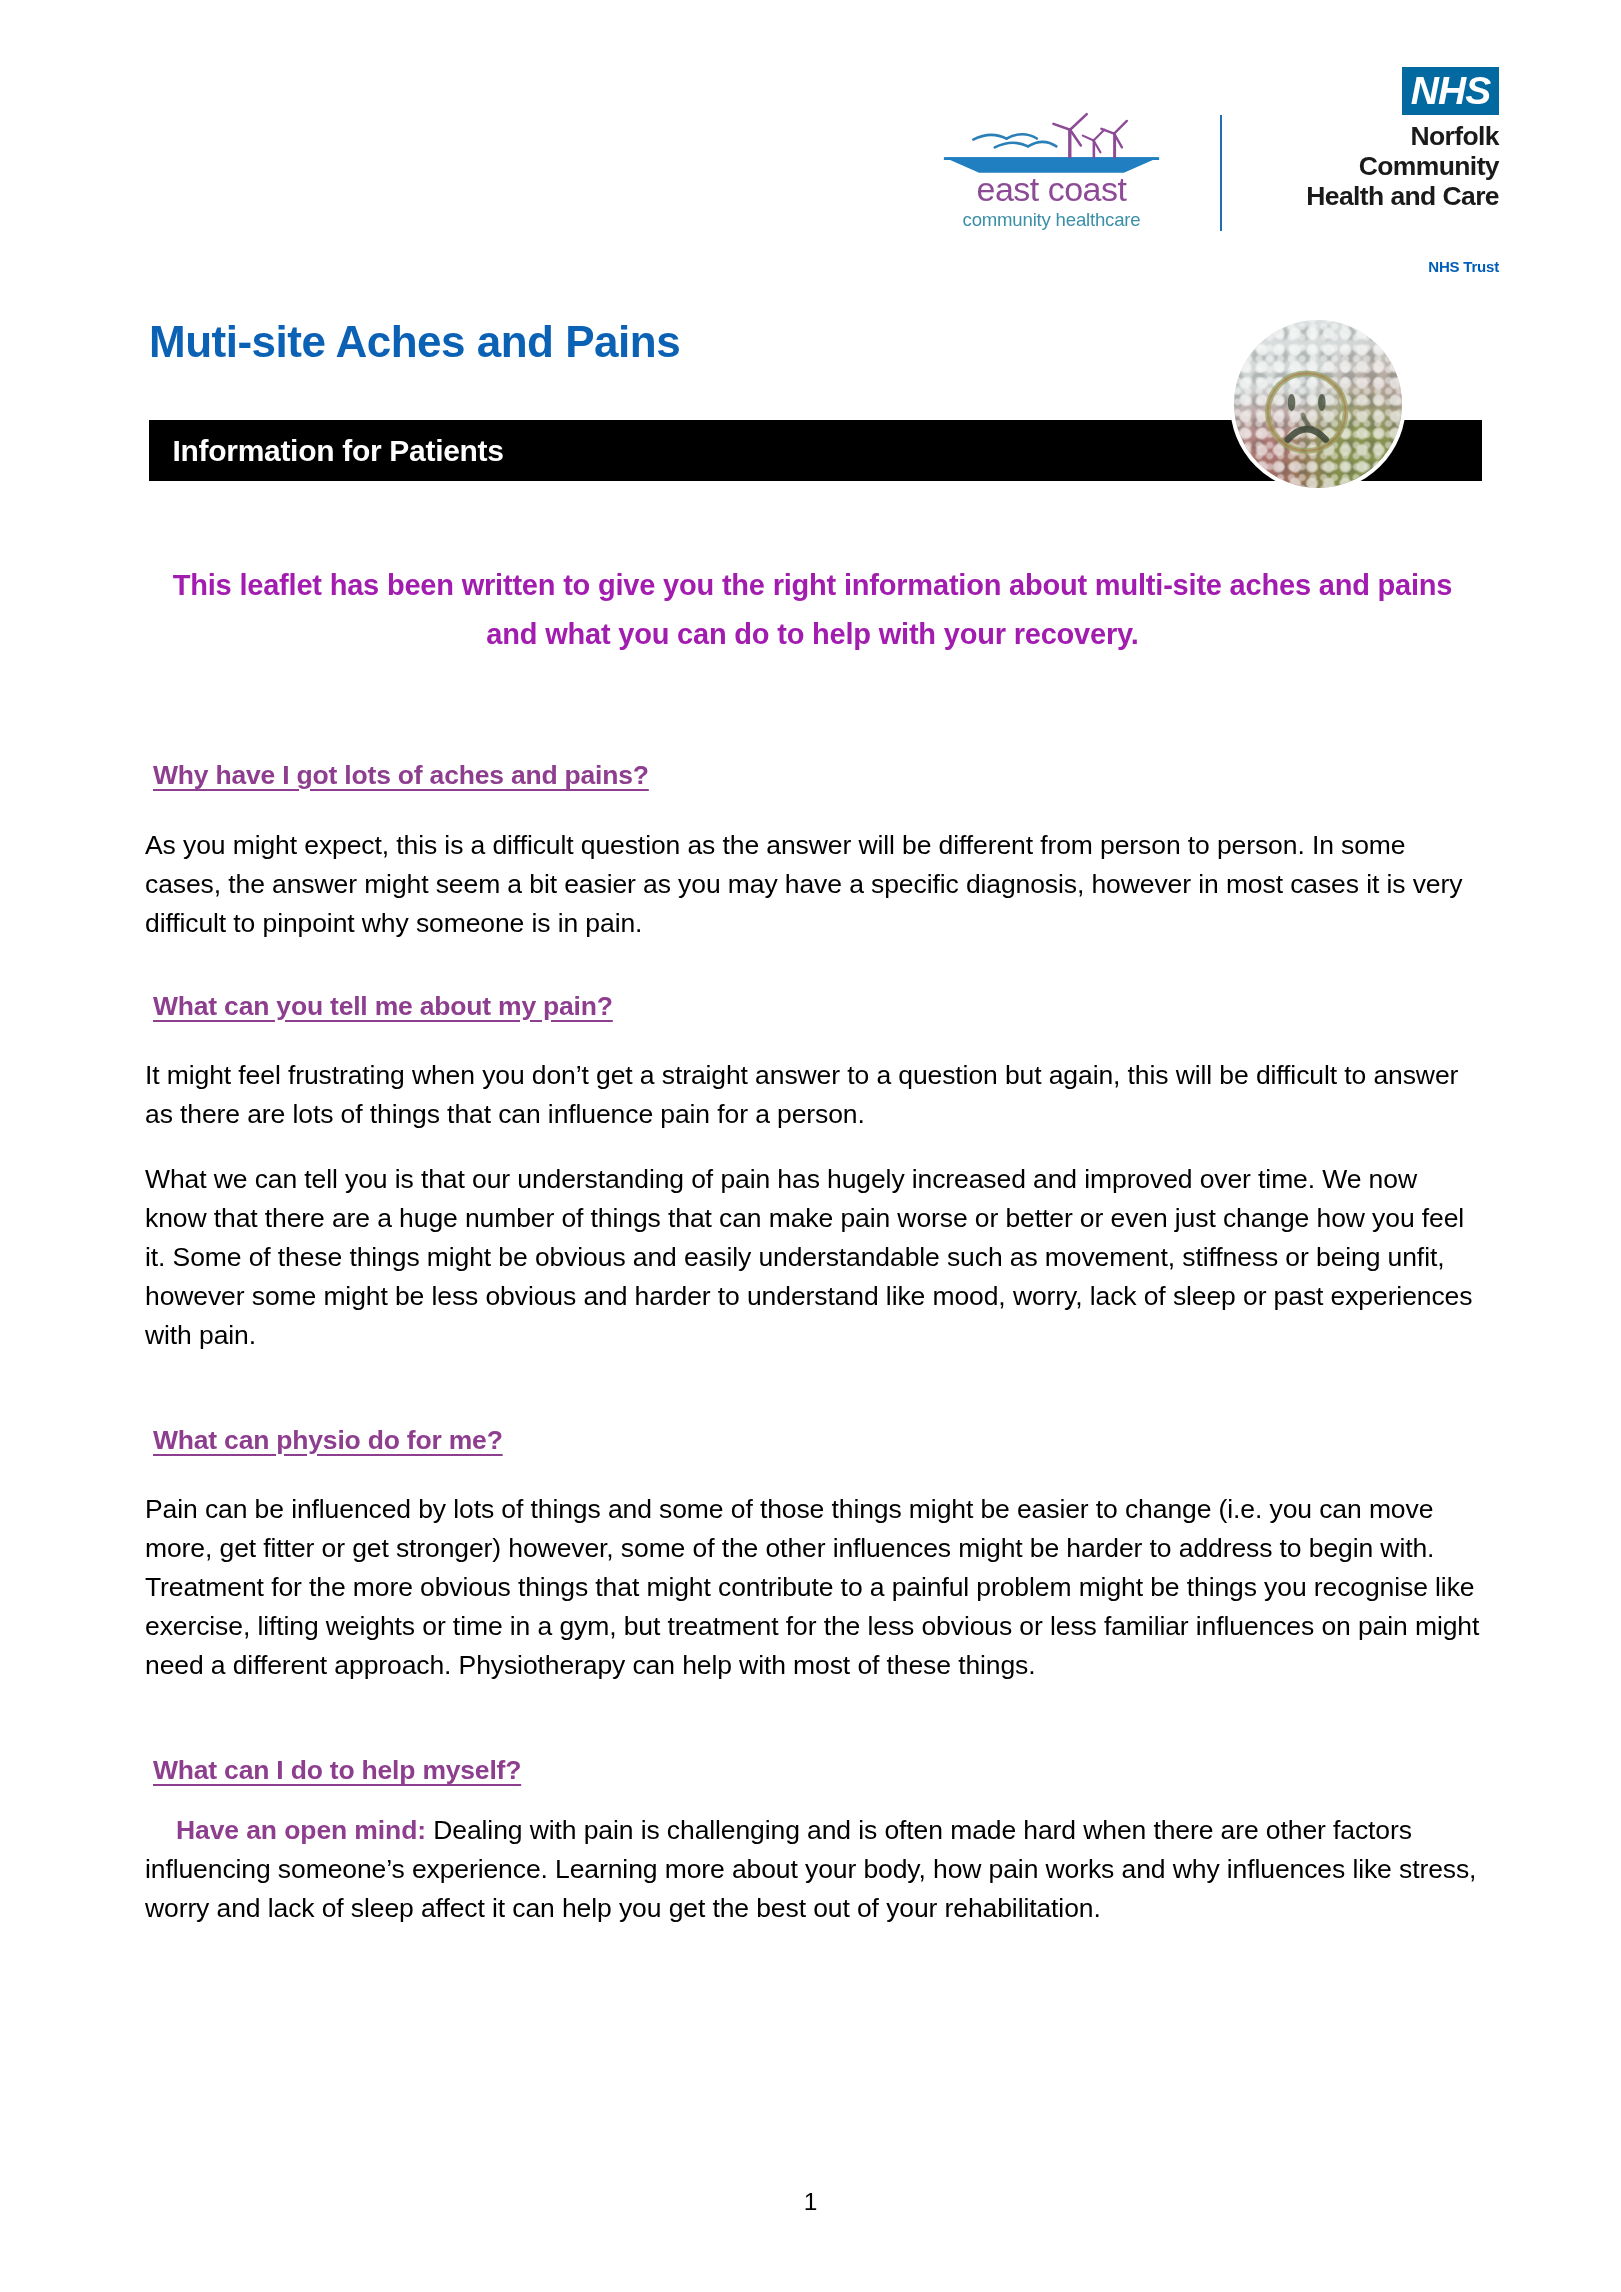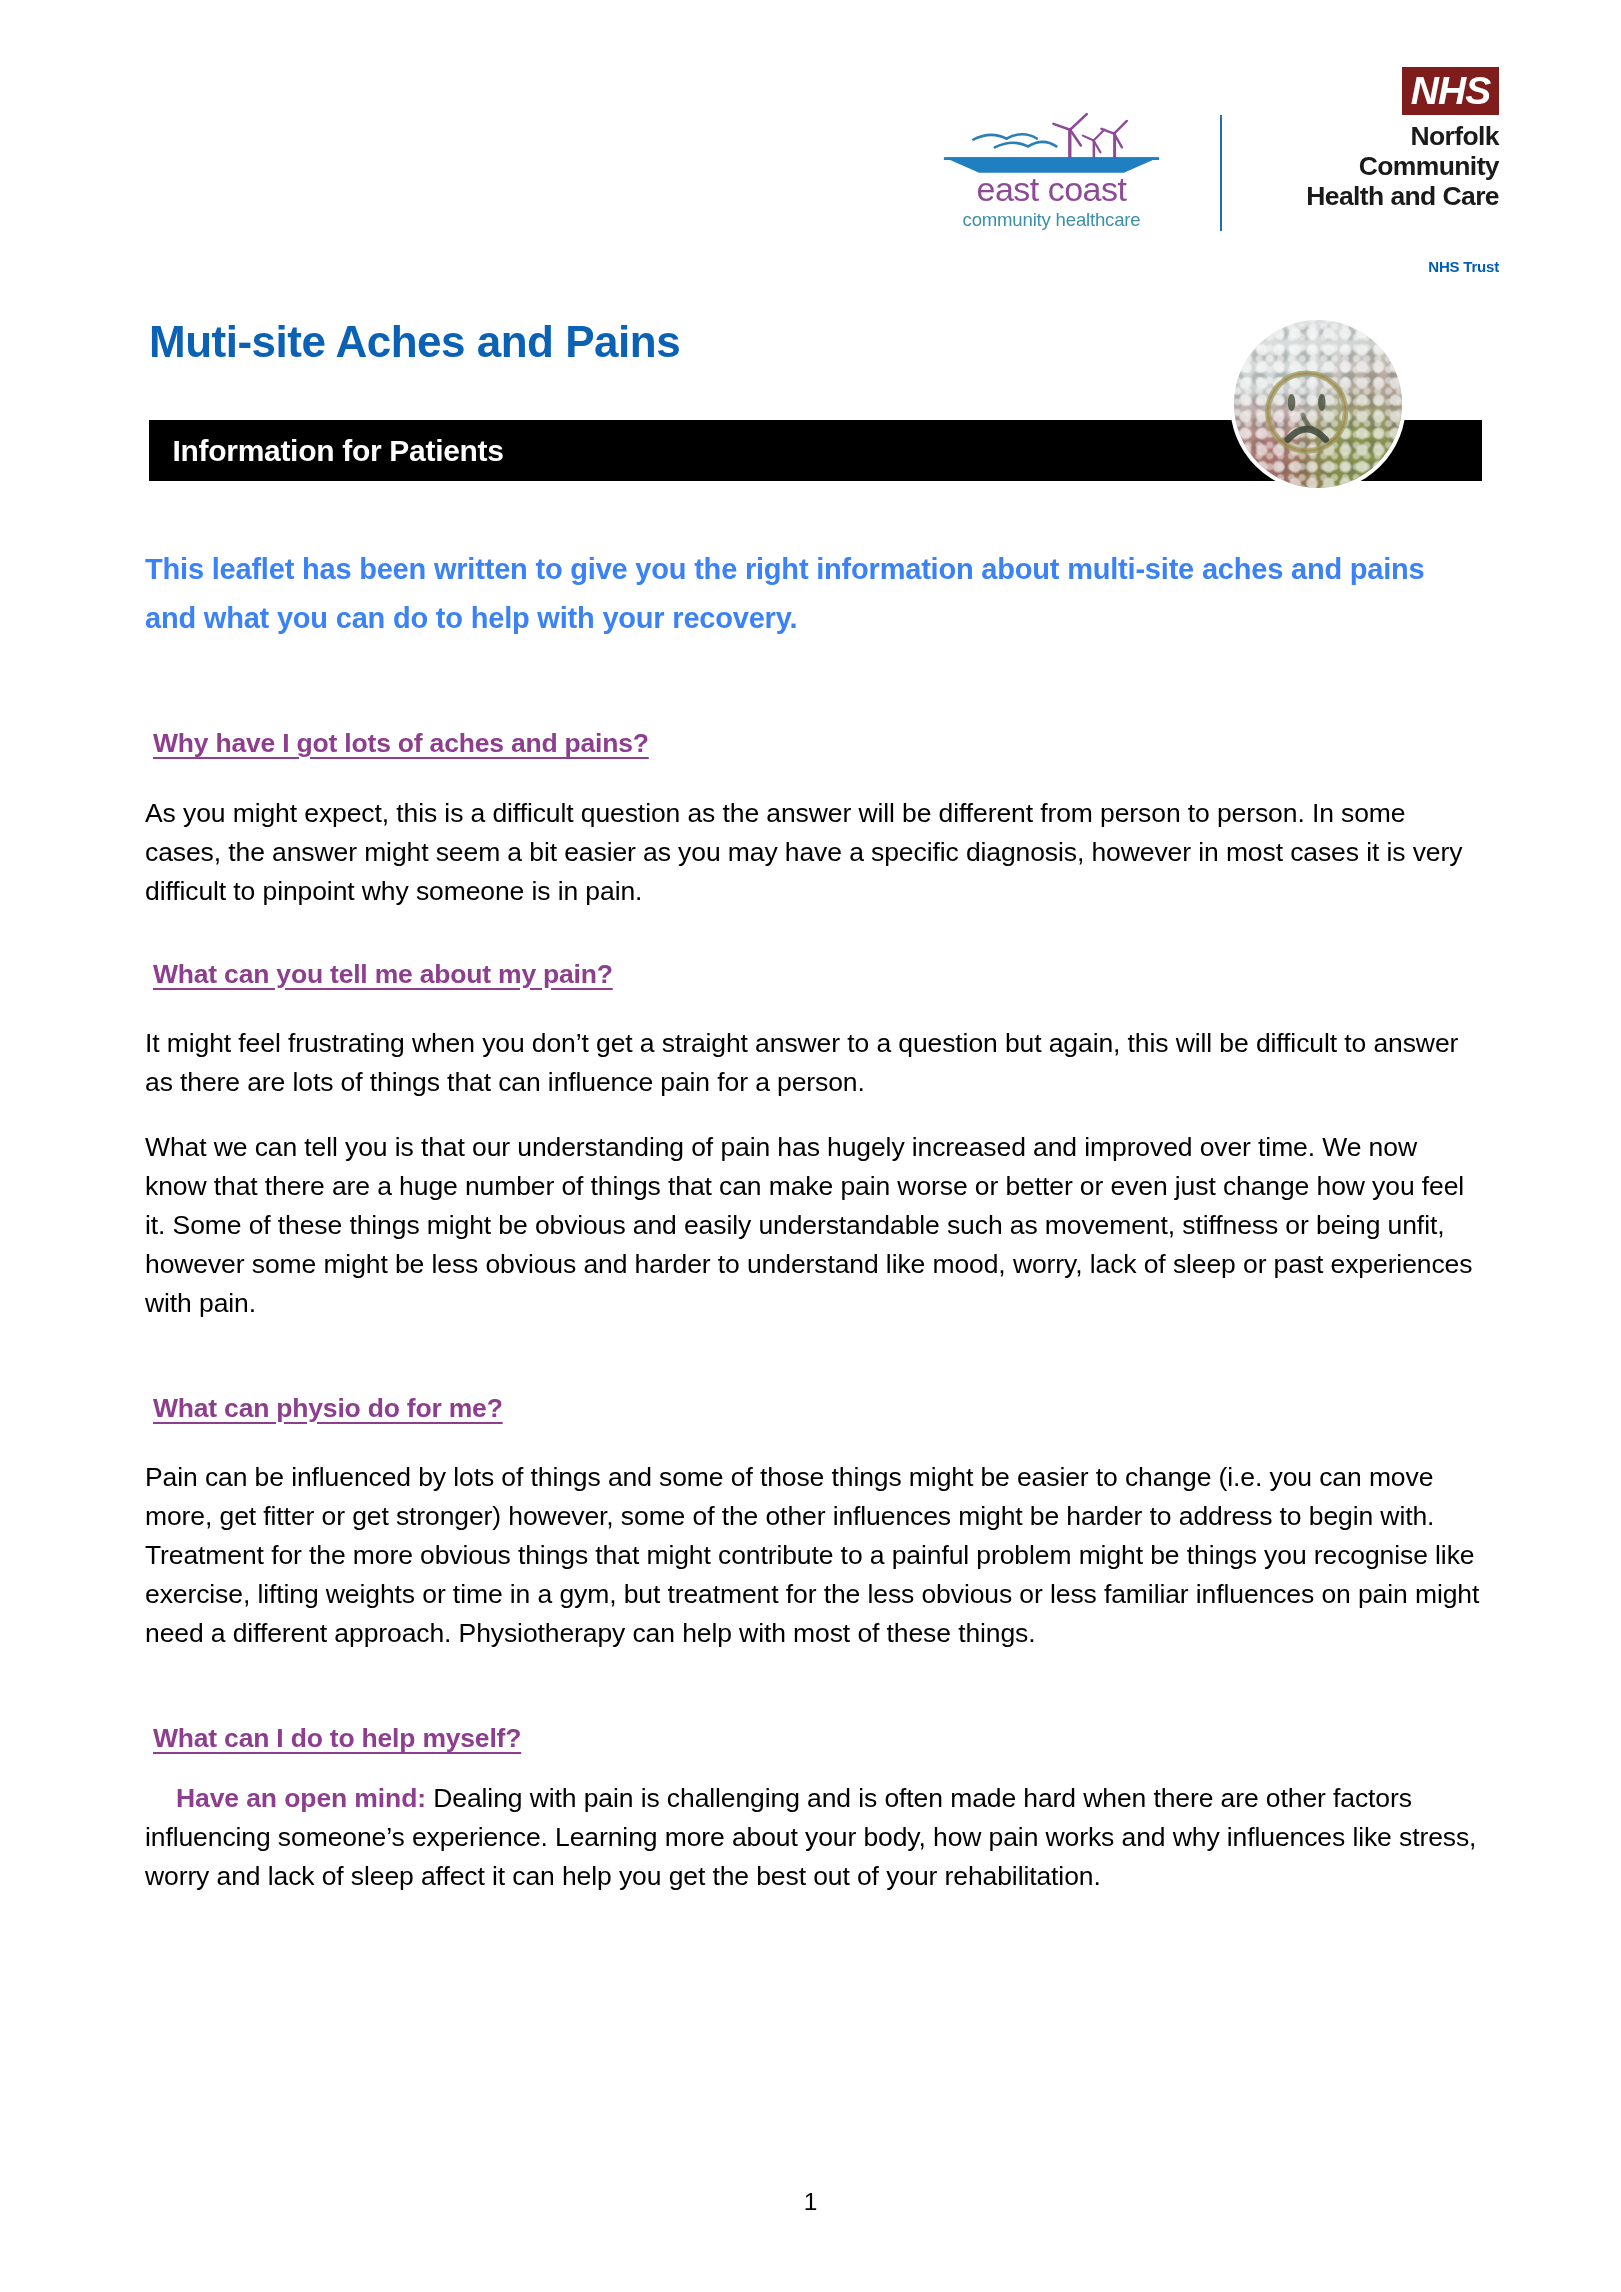--- a/index.html
+++ b/index.html
@@ -77,21 +77,21 @@
     margin: 0 61px 0 55px;
     flex: 0 0 auto;
   }
   .nhs-logo {
     flex: 0 0 auto;
     width: 216px;
     text-align: right;
   }
   .nhs-badge {
     display: inline-block;
-    background: #7f1d1d;
+    background: #0369a1;
     color: #ffffff;
     font-weight: bold;
     font-style: italic;
     font-size: 39px;
     line-height: 43px;
     letter-spacing: -1px;
     padding: 2px 8.8px 2.9px 8.8px;
     margin: 0 0 5.9px 0;
   }
   .nhs-trust-name {
@@ -180,23 +180,24 @@
   .content {
     position: absolute;
     left: 145px;
     top: 545px;
     width: 1335px;
   }
   .lead {
     font-size: 29px;
     line-height: 49px;
     font-weight: bold;
-    color: #3b82f6;
-    margin: 0;
+    color: #a21caf;
+    margin: 16px;
     letter-spacing: -0.2px;
+    text-align: center;
   }
   .section-heading {
     font-size: 26.5px;
     line-height: 33px;
     font-weight: bold;
     color: #8e3e8e;
     text-decoration: underline;
     text-underline-offset: 4.9px;
     margin: 8px;
     letter-spacing: -0.2px;

